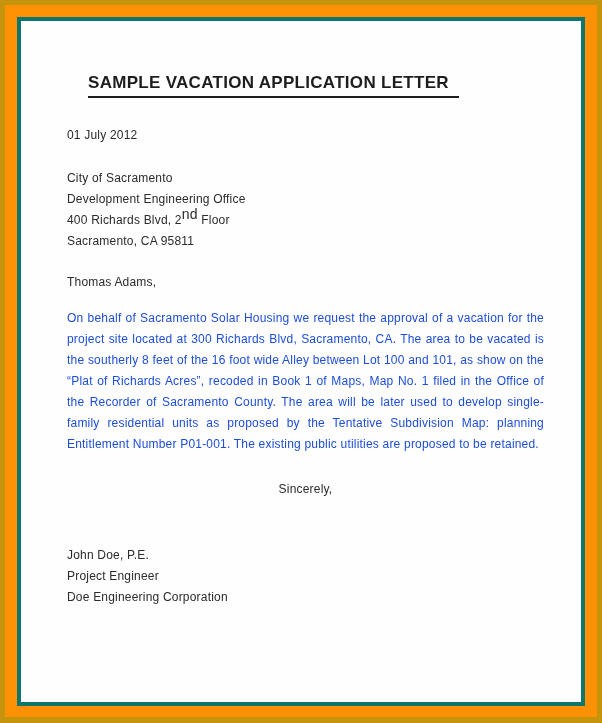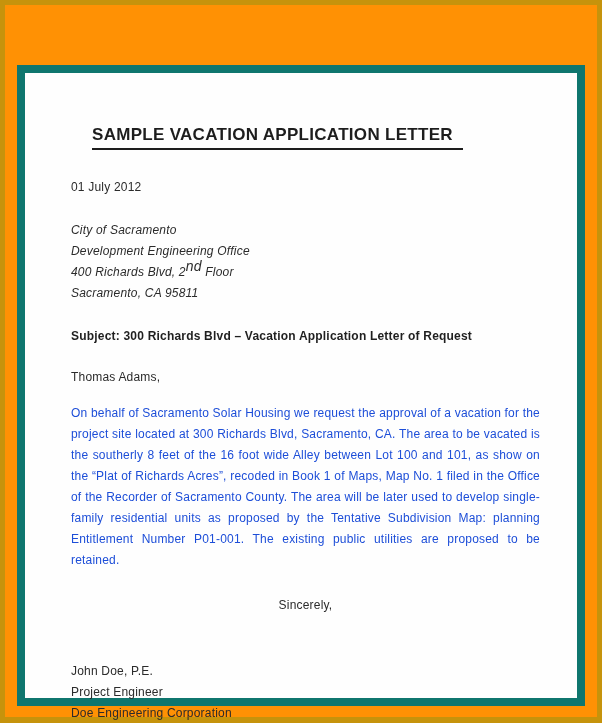--- a/index.html
+++ b/index.html
@@ -12,23 +12,22 @@
   }
   .orange-frame {
     position: absolute;
     left: 5px; right: 5px; top: 5px; bottom: 6px;
     background: #ff9104;           
   }
   .paper {
     position: absolute;
     left: 17px; right: 17px; top: 17px; bottom: 17px;
     background: #fefefe;
-    border: 8px solid #0f766e;     
+    border: 4px solid #0f766e;     
     box-sizing: border-box;
-    margin-top: 48px;
   }
   .content {
     position: absolute;
     left: 0; right: 0; top: 0; bottom: 0;
     padding: 51px 37px 0 46px;
     font-size: 12px;
     line-height: 21px;
     color: #2b2b2b;
     letter-spacing: 0.2px;
   }
@@ -40,21 +39,21 @@
     font-weight: bold;
     color: #1d1d1d;
     border-bottom: 2px solid #1d1d1d;
     padding-right: 10px;
     padding-bottom: 2px;
     letter-spacing: 0.3px;
     white-space: nowrap;
   }
   .date-line      { margin-top: 27px; }
   .recipient      { margin-top: 22px; }
-  .recipient div  { margin: 0; font-style: italic; }
+  .recipient div  { margin: 0; }
   sup.ord         { font-size: 14px; line-height: 0; vertical-align: super; }
   .subject-line   { margin-top: 22px; font-weight: bold; color: #1f1f1f; }
   .salutation     { margin-top: 20px; }
   .body-par {
     margin-top: 15px;
     text-align: justify;
     color: #1d4ed8;
   }
   .closing        { margin-top: 24px; text-align: center; }
   .signature      { margin-top: 45px; }
@@ -72,21 +71,20 @@
 
     <div class="date-line">01 July 2012</div>
 
     <div class="recipient">
       <div>City of Sacramento</div>
       <div>Development Engineering Office</div>
       <div><span>400 Richards Blvd, 2</span><sup class="ord">nd</sup><span> Floor</span></div>
       <div>Sacramento, CA 95811</div>
     </div>
 
-    <div class="subject-line">Subject: 300 Richards Blvd – Vacation Application Letter of Request</div>
 
     <div class="salutation">Thomas Adams,</div>
 
     <div class="body-par">On behalf of Sacramento Solar Housing we request the approval of a vacation for the project site located at 300 Richards Blvd, Sacramento, CA. The area to be vacated is the southerly 8 feet of the 16 foot wide Alley between Lot 100 and 101, as show on the “Plat of Richards Acres”, recoded in Book 1 of Maps, Map No. 1 filed in the Office of the Recorder of Sacramento County. The area will be later used to develop single-family residential units as proposed by the Tentative Subdivision Map: planning Entitlement Number P01-001. The existing public utilities are proposed to be retained.</div>
 
     <div class="closing">Sincerely,</div>
 
     <div class="signature">
       <div>John Doe, P.E.</div>
       <div>Project Engineer</div>

